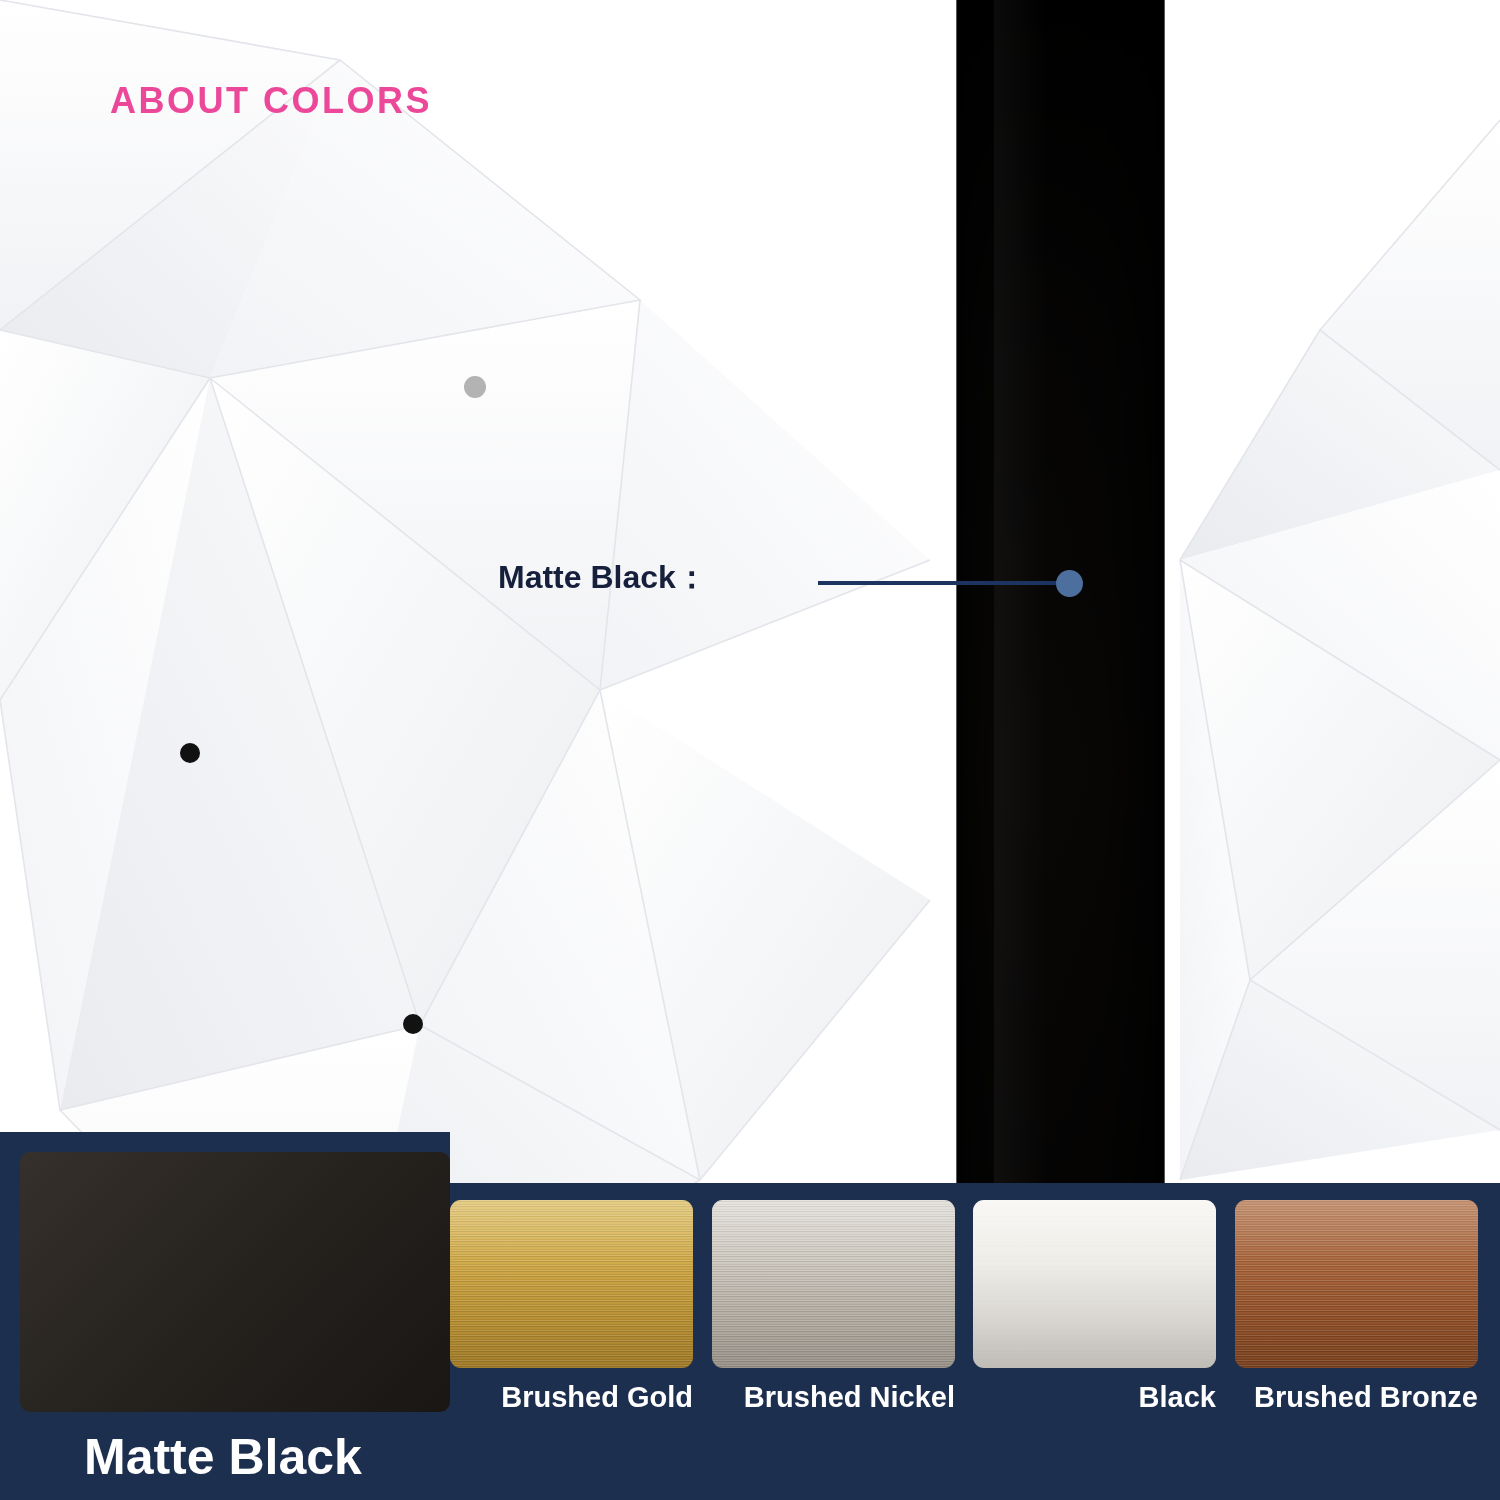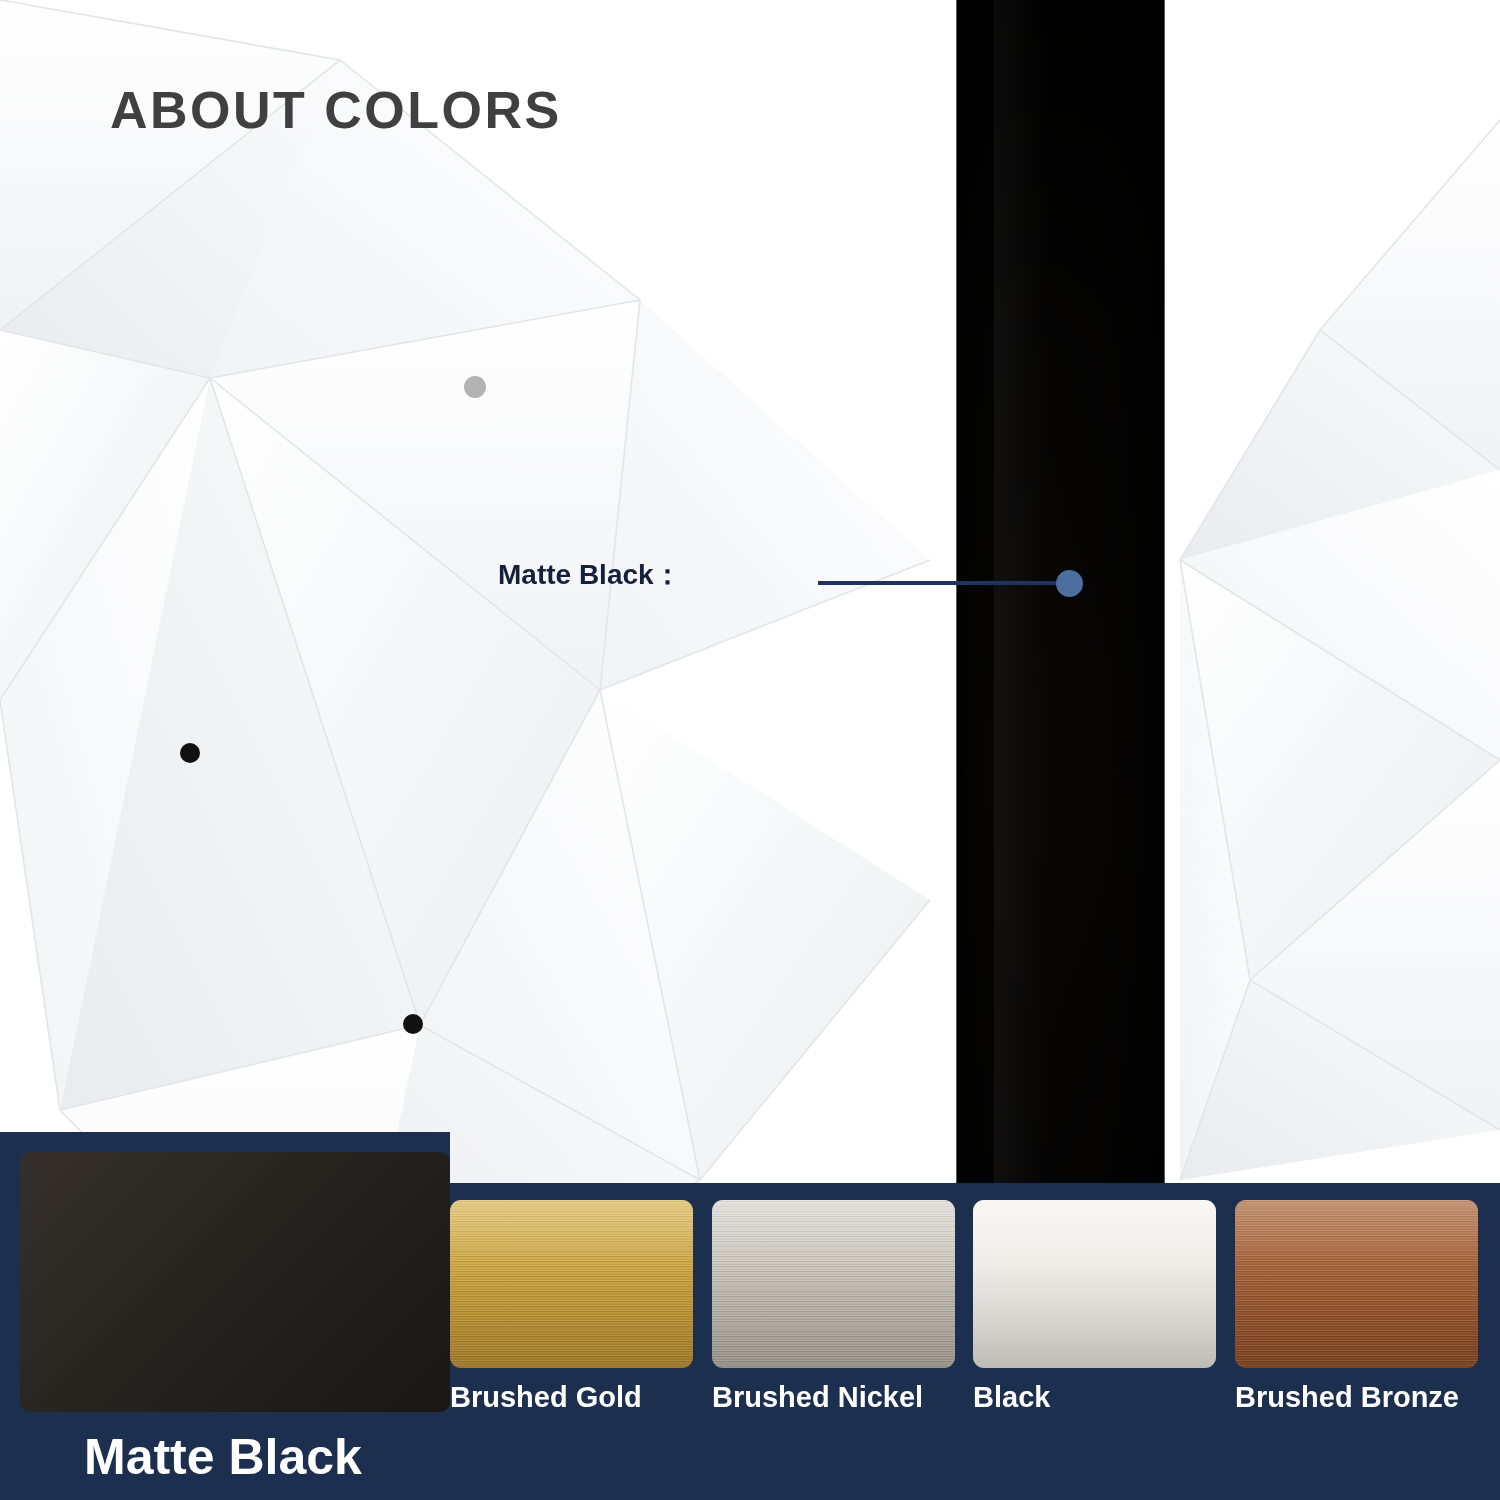--- a/index.html
+++ b/index.html
@@ -78,33 +78,33 @@
     height: 100%;
     background: linear-gradient(90deg, rgba(255,255,255,0.045), rgba(255,255,255,0.0));
     pointer-events: none;
   }
 
   
   .title {
     position: absolute;
     left: 110px;
     top: 80px;
-    font-size: 52px;
+    font-size: 36px;
     font-weight: bold;
     letter-spacing: 2.5px;
-    color: #404040;
+    color: #ec4899;
     white-space: nowrap;
   }
 
   
   .callout-head {
     position: absolute;
     left: 498px;
     top: 556px;
-    font-size: 28px;
+    font-size: 32px;
     font-weight: bold;
     color: #16203c;
     white-space: nowrap;
   }
   .callout-body {
     position: absolute;
     left: 148px;
     top: 623px;
     font-size: 40px;
     font-weight: normal;
@@ -207,21 +207,21 @@
   #chip-chrome { left: 973px;  background: linear-gradient(180deg,#f6f5f1 0%, #eceae4 45%, #dedbd4 100%); }
   #chip-bronze { left: 1235px; background: linear-gradient(180deg,#ab6233 0%, #9c5529 50%, #8c4a22 100%); }
   #chip-chrome .brush { opacity: 0.08; }
 
   .chip-label {
     position: absolute;
     top: 1381px;
     font-size: 29px;
     font-weight: bold;
     color: #ffffff;
-    text-align: left;
+    text-align: right;
     width: 243px;
     white-space: nowrap;
   }
   #label-gold   { left: 450px; }
   #label-nickel { left: 712px; }
   #label-chrome { left: 973px; }
   #label-bronze { left: 1235px; }
 </style>
 </head>
 <body>

